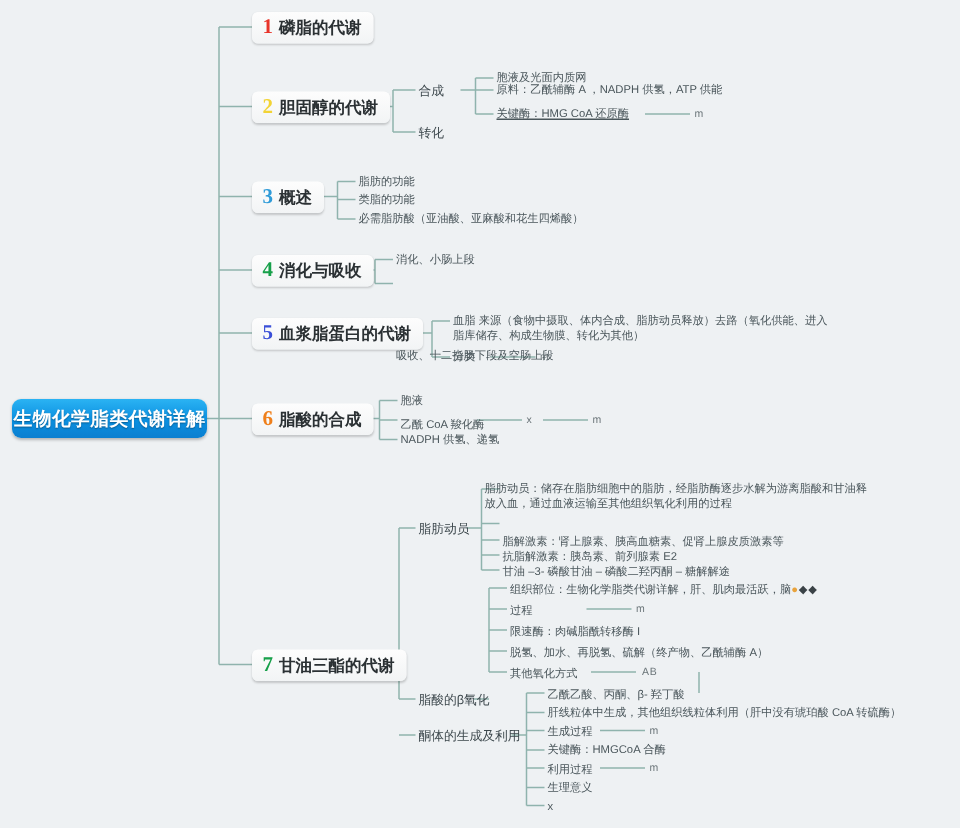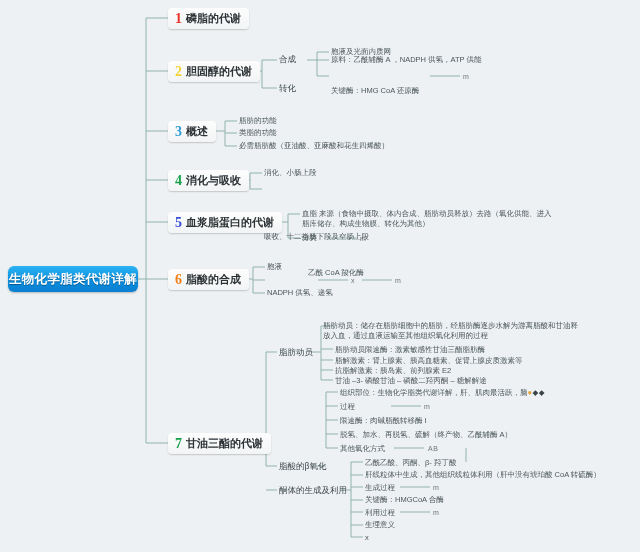--- a/index.html
+++ b/index.html
@@ -187,25 +187,25 @@
 
   <div class="branch" style="left:168px;top:8px;">
     <span class="num" style="color:#e8342a;">1</span>
     <span class="btxt">磷脂的代谢</span>
   </div>
 
   <div class="branch" style="left:168px;top:61px;">
     <span class="num" style="color:#f2d335;">2</span>
     <span class="btxt">胆固醇的代谢</span>
   </div>
-  <div class="n2" style="left:279px;top:55px;font-family:Liberation Mono, monospace;">合成</div>
+  <div class="n2" style="left:279px;top:55px;">合成</div>
   <div class="n2" style="left:279px;top:83px;">转化</div>
   <div class="n3" style="left:331px;top:47px;">胞液及光面内质网</div>
   <div class="n3" style="left:331px;top:55px;">原料：乙酰辅酶 A ，NADPH 供氢，ATP 供能</div>
-  <div class="n3" style="left:331px;top:86px;">关键酶：HMG CoA 还原酶</div>
+  <div class="n3" style="left:331px;top:71px;text-decoration:underline;">关键酶：HMG CoA 还原酶</div>
   <div class="n3 marker" style="left:463px;top:72px;">m</div>
 
   <div class="branch" style="left:168px;top:121px;">
     <span class="num" style="color:#2f9bd8;">3</span>
     <span class="btxt">概述</span>
   </div>
   <div class="n3" style="left:239px;top:116px;">脂肪的功能</div>
   <div class="n3" style="left:239px;top:128px;">类脂的功能</div>
   <div class="n3" style="left:239px;top:141px;">必需脂肪酸（亚油酸、亚麻酸和花生四烯酸）</div>
 
@@ -222,33 +222,32 @@
   </div>
   <div class="n3 wrap" style="left:302px;top:209px;">血脂 来源（食物中摄取、体内合成、脂肪动员释放）去路（氧化供能、进入脂库储存、构成生物膜、转化为其他）</div>
   <div class="n3" style="left:302px;top:233px;">分类</div>
   <div class="n3 marker" style="left:360px;top:234px;">m</div>
 
   <div class="branch" style="left:168px;top:269px;">
     <span class="num" style="color:#ef7f1a;">6</span>
     <span class="btxt">脂酸的合成</span>
   </div>
   <div class="n3" style="left:267px;top:262px;">胞液</div>
-  <div class="n3" style="left:267px;top:268px;margin-left:41px;">乙酰 CoA 羧化酶</div>
+  <div class="n3" style="left:267px;top:278px;">乙酰 CoA 羧化酶</div>
   <div class="n3 marker" style="left:351px;top:276px;">x</div>
   <div class="n3 marker" style="left:395px;top:276px;">m</div>
   <div class="n3" style="left:267px;top:288px;">NADPH 供氢、递氢</div>
 
   <div class="branch" style="left:168px;top:433px;">
     <span class="num" style="color:#17a04a;">7</span>
     <span class="btxt">甘油三酯的代谢</span>
   </div>
 
   <div class="n2" style="left:279px;top:347px;">脂肪动员</div>
   <div class="n3 wrap2" style="left:323px;top:321px;">脂肪动员：储存在脂肪细胞中的脂肪，经脂肪酶逐步水解为游离脂酸和甘油释放入血，通过血液运输至其他组织氧化利用的过程</div>
-  <div class="n3" style="left:335px;top:345px;">脂肪动员限速酶：激素敏感性甘油三酯脂肪酶</div>
   <div class="n3" style="left:335px;top:356px;">脂解激素：肾上腺素、胰高血糖素、促肾上腺皮质激素等</div>
   <div class="n3" style="left:335px;top:366px;">抗脂解激素：胰岛素、前列腺素 E2</div>
   <div class="n3" style="left:335px;top:376px;">甘油 –3- 磷酸甘油 – 磷酸二羟丙酮 – 糖解解途</div>
 
   <div class="n2" style="left:279px;top:461px;">脂酸的β氧化</div>
   <div class="n3" style="left:340px;top:388px;">
     <span>组织部位：生物化学脂类代谢详解，肝、肌肉最活跃，脑</span><span class="glyphs g-or">●</span><span class="glyphs g-dk">◆◆</span>
   </div>
   <div class="n3" style="left:340px;top:402px;">过程</div>
   <div class="n3 marker" style="left:424px;top:402px;">m</div>

